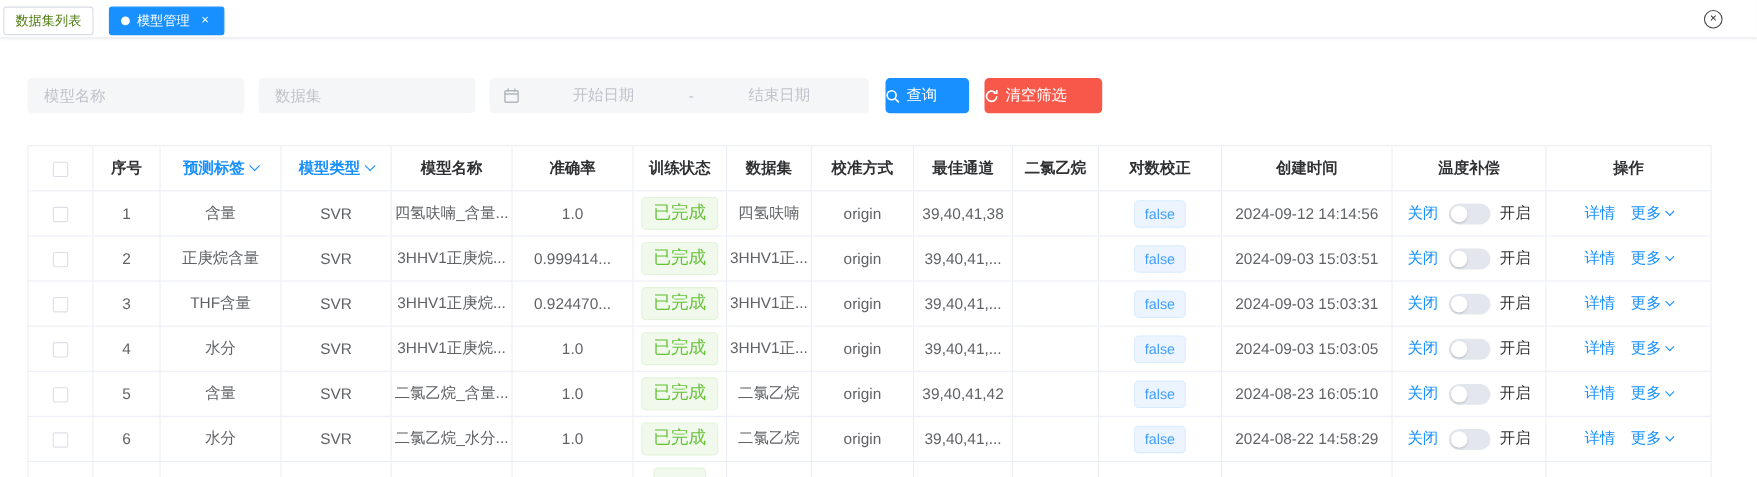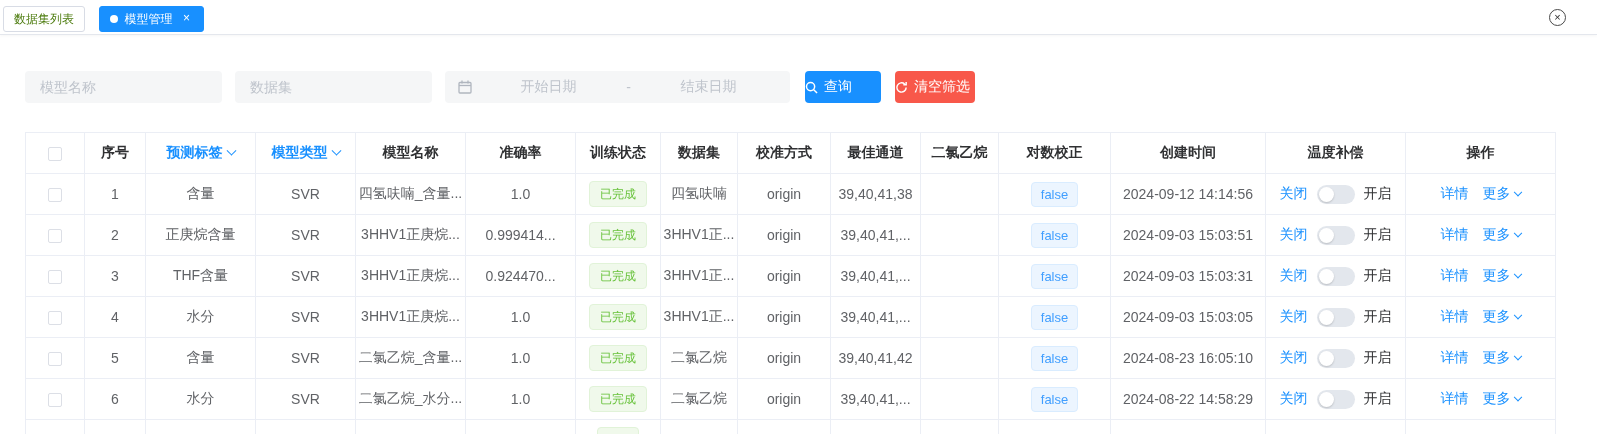--- a/index.html
+++ b/index.html
@@ -32,37 +32,37 @@
   .daterange { width:345px; height:32px; background:#f5f6f7; border-radius:4px;
     display:flex; align-items:center; padding:0 12px; margin-right:15px; }
   .daterange .cal { flex:0 0 auto; margin-right:6px; display:inline-flex; }
   .daterange .ph { flex:1; text-align:center; font-size:14px; color:#bfc4cc; }
   .daterange .sep { flex:0 0 auto; color:#bfc4cc; font-size:14px; padding:0 8px; }
   .btn { height:32px; border:none; border-radius:4px; color:#fff; font-size:14px;
     display:inline-flex; align-items:center; cursor:pointer;
     font-family:inherit; }
   .btn svg { margin-right:6px; }
   .btn-query { width:76px; background:#1890ff; margin-right:14px; }
-  .btn-clear { width:80px; background:#f8584a; }
+  .btn-clear { width:107px; background:#f8584a; }
 
   
   .table-wrap { margin:29px 0 0 25px; }
   table { border-collapse:collapse; table-layout:fixed; width:1530px; }
   th,td { border:1px solid #ebeef5; text-align:center; overflow:hidden;
     white-space:nowrap; }
   th { height:41px; font-size:14px; font-weight:bold; color:#303133; background:#fff; }
   th.sortable { color:#1890ff; cursor:pointer; }
   td { height:40px; font-size:14px; color:#606266; background:#fff; }
   .chev { display:inline-block; width:7px; height:7px; border-right:1.5px solid;
     border-bottom:1.5px solid; transform:rotate(45deg) translate(-2px,-2px);
     margin-left:5px; }
   .checkbox { display:inline-block; width:14px; height:14px; background:#fff;
     border:1px solid #dcdfe6; border-radius:2px; cursor:pointer; vertical-align:middle; }
   .badge-green { display:inline-block; background:#f0f9eb; border:1px solid #e1f3d8;
-    color:#67c23a; font-size:12px; padding:6px 10px; border-radius:4px; line-height:1; }
+    color:#67c23a; font-size:16px; padding:6px 10px; border-radius:4px; line-height:1; }
   .badge-blue { display:inline-block; background:#ecf5ff; border:1px solid #d9ecff;
     color:#409eff; font-size:13px; padding:5px 9px; border-radius:4px; line-height:1; }
   .comp-cell { display:flex; align-items:center; justify-content:center; gap:9px; height:40px; }
   .lbl-off { color:#1890ff; font-size:14px; cursor:pointer; }
   .lbl-on { color:#303133; font-size:14px; cursor:pointer; }
   .switch { position:relative; width:38px; height:19px; border-radius:10px;
     background:#e3e7ed; display:inline-block; cursor:pointer; }
   .switch .knob { position:absolute; left:2px; top:2px; width:15px; height:15px;
     border-radius:50%; background:#fff; box-shadow:0 1px 2px rgba(0,0,0,.18); }
   .ops a { color:#1890ff; text-decoration:none; font-size:14px; cursor:pointer;text-align:center; }

